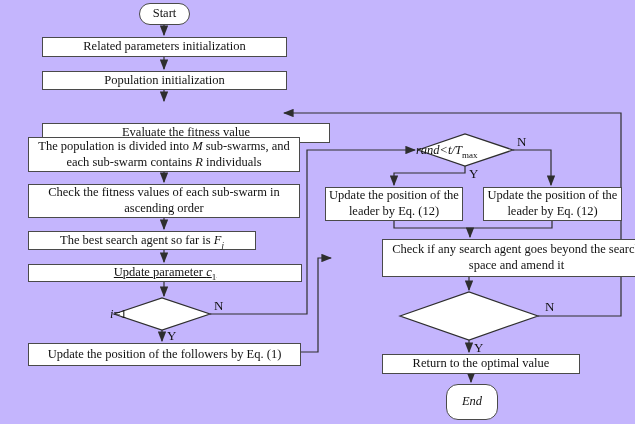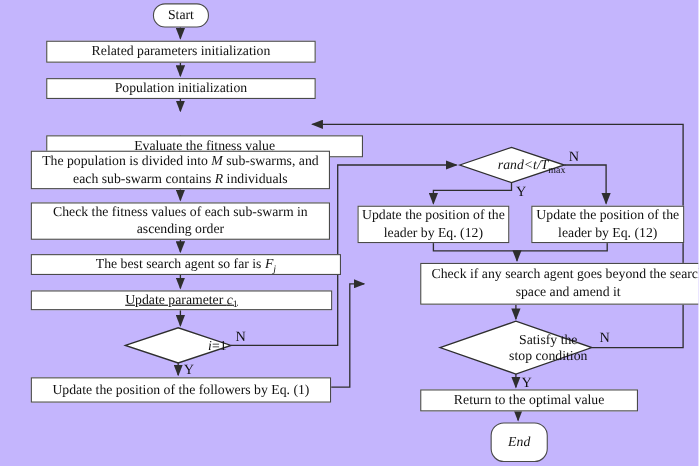--- a/index.html
+++ b/index.html
@@ -8,21 +8,21 @@
     font-family:"Liberation Serif", serif; color:#111; overflow:hidden;
   }
   svg.wires { position:absolute; left:0; top:0; width:635px; height:424px; }
   .node {
     position:absolute; box-sizing:border-box; background:#ffffff;
     border:1px solid #4a4a4a; display:flex; align-items:center; justify-content:center;
     text-align:center; font-size:12.5px; line-height:1.25; padding:0 3px;
   }
   .terminal { border-radius:12px; }
   .dlabel {
-    position:absolute; display:flex; align-items:center; justify-content:flex-end;
+    position:absolute; display:flex; align-items:center; justify-content:flex-start;
     text-align:center; font-size:12.5px; line-height:1.15; pointer-events:none;
   }
   .blabel { position:absolute; font-size:13px; line-height:1; }
   i { font-style:italic; }
   sub { font-size:9px; line-height:0; }
 </style>
 </head>
 <body>
 
 <div class="stage">
@@ -78,21 +78,21 @@
   </div>
 
   <div class="node" style="left:28px;top:137px;width:272px;height:35px;">
     <span><span>The population is divided into </span><i>M</i><span> sub-swarms, and each sub-swarm contains </span><i>R</i><span> individuals</span></span>
   </div>
 
   <div class="node" style="left:28px;top:184px;width:272px;height:34px;">
     <span>Check the fitness values  of each sub-swarm in ascending order</span>
   </div>
 
-  <div class="node" style="left:28px;top:231px;width:282px;height:19px;">
+  <div class="node" style="left:28px;top:231px;width:228px;height:19px;">
     <span><span>The best search agent so far is </span><i>F</i><sub><i>j</i></sub></span>
   </div>
 
   <div class="node" style="left:28px;top:264px;width:274px;height:18px;text-decoration:underline;">
     <span><span>Update parameter </span><i>c</i><sub>1</sub></span>
   </div>
 
   <div class="node" style="left:28px;top:343px;width:273px;height:23px;">
     <span>Update the position of the followers by Eq. (1)</span>
   </div>
@@ -118,23 +118,20 @@
   </div>
 
   <div class="dlabel" style="left:110px;top:306px;width:96px;height:16px;">
     <span><i>i</i><span>=1</span></span>
   </div>
 
   <div class="dlabel" style="left:416px;top:142px;width:98px;height:16px;">
     <span><i>rand&lt;t/T</i><sub>max</sub></span>
   </div>
 
-  <div class="dlabel" style="left:404px;top:301px;width:130px;height:30px;">
-    <span><span>Satisfy the</span><br><span>stop condition</span></span>
-  </div>
 
   <div class="blabel" style="left:214px;top:299px;">N</div>
   <div class="blabel" style="left:167px;top:329px;">Y</div>
   <div class="blabel" style="left:517px;top:135px;">N</div>
   <div class="blabel" style="left:469px;top:167px;">Y</div>
   <div class="blabel" style="left:545px;top:300px;">N</div>
   <div class="blabel" style="left:474px;top:341px;">Y</div>
 
 </div>
 

